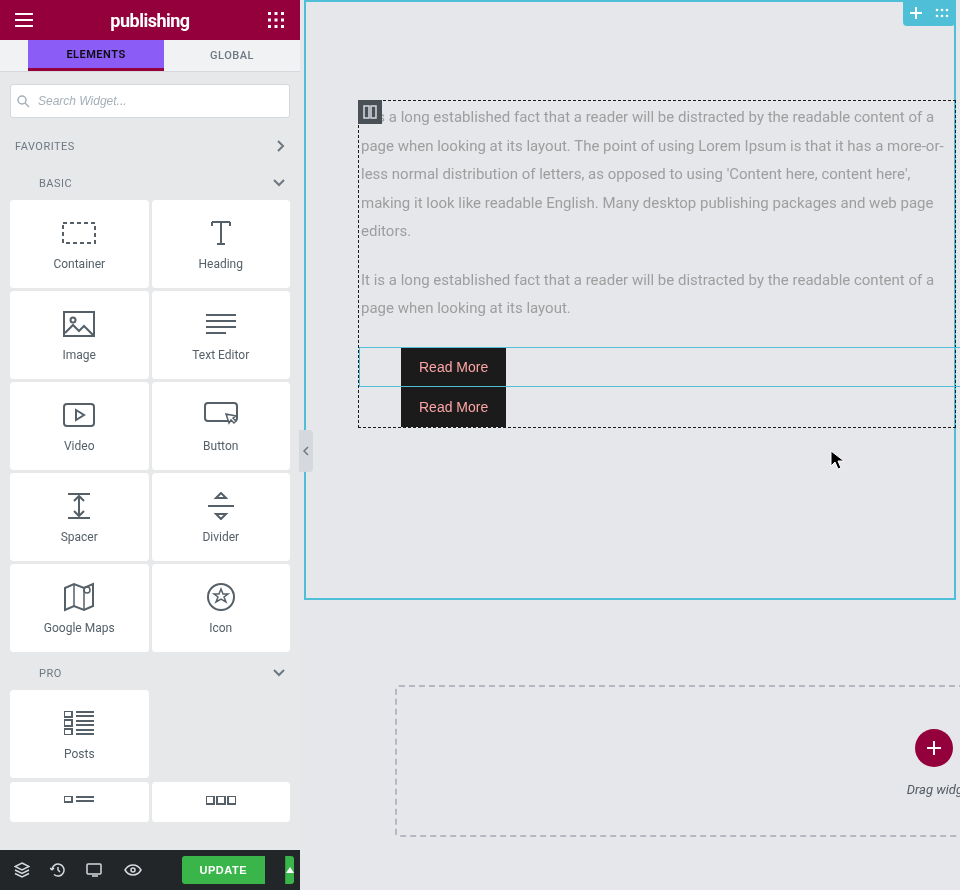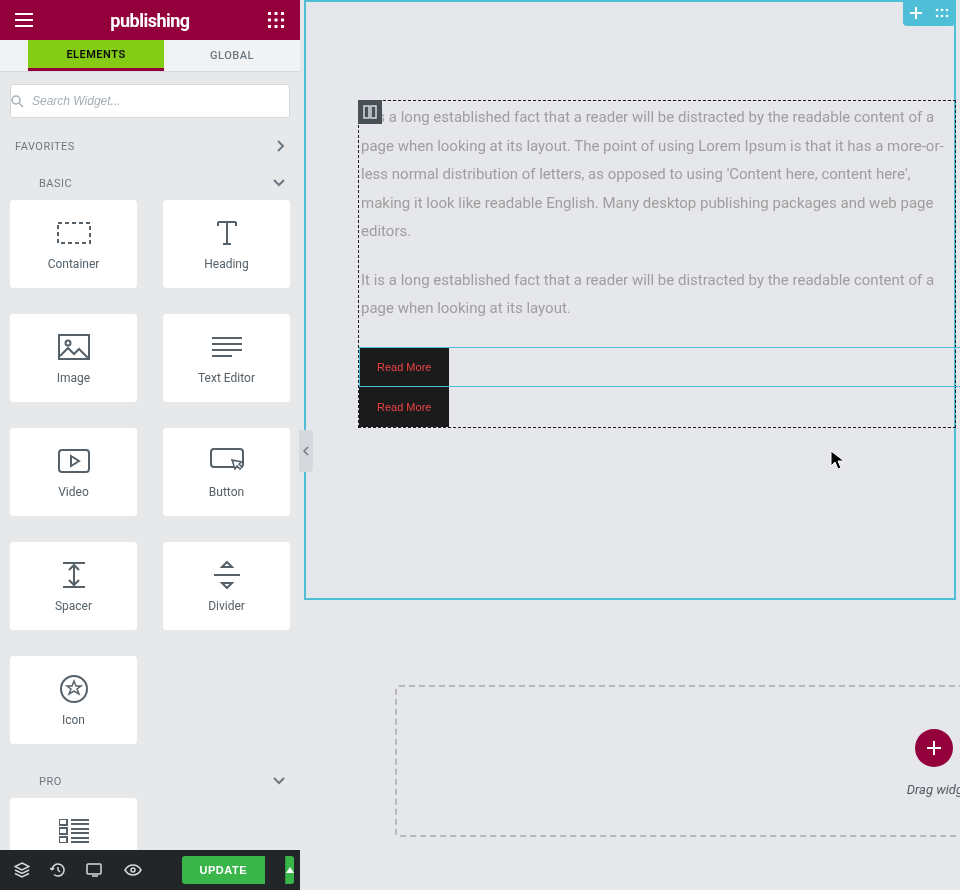--- a/index.html
+++ b/index.html
@@ -6,28 +6,28 @@
   body { font-family: -apple-system, Roboto, Arial, sans-serif; background: #e6e8ea; width: 960px; height: 890px; overflow: hidden; position: relative; }
 
   
   .sidebar { position: absolute; top: 0; left: 0; width: 300px; height: 890px; background: #e6e8ea; display: flex; flex-direction: column; }
   .sidebar-header { height: 40px; background: #93003c; display: flex; align-items: center; justify-content: space-between; padding: 0 8px; }
   .hamburger-btn { width: 32px; height: 32px; display:flex; align-items:center; justify-content:center; color:#fff; cursor:pointer;}
   .brand { color:#fff; font-weight:700; font-size:18px; letter-spacing:-0.5px;}
   .apps-btn { width:32px; height:32px; display:flex; align-items:center; justify-content:center; color:#fff; cursor:pointer;}
   .tabs { display:flex; height:32px; background:#f1f2f3; border-bottom:1px solid #d5d8dc;}
   .tab { flex:1; display:flex; align-items:center; justify-content:center; font-size:11px; letter-spacing:0.5px; color:#6d7882; cursor:pointer; font-weight:500;}
-  .tab.active { color:#0c0d0e; background:#84cc16; border-bottom:3px solid #93003c; font-weight:600;margin-left:28px;}
+  .tab.active { color:#0c0d0e; background:#8b5cf6; border-bottom:3px solid #93003c; font-weight:600;margin-left:28px;}
   .search-wrap { padding:12px 10px 8px;}
-  .search-box { width:100%; height:34px; background:#fff; border:1px solid #d5d8dc; border-radius:3px; display:flex; align-items:center; padding:0 0; gap:8px;}
+  .search-box { width:100%; height:34px; background:#fff; border:1px solid #d5d8dc; border-radius:3px; display:flex; align-items:center; padding:0 6px; gap:8px;}
   .search-box input { border:none; outline:none; flex:1; font-size:12px; color:#333; font-style:italic;}
   .search-box input::placeholder { color:#a4afb7; font-style:italic;}
   .section-row { height:40px; display:flex; align-items:center; justify-content:space-between; padding:0 15px; font-size:11px; color:#6d7882; cursor:pointer; letter-spacing:0.5px;}
   .widgets-scroll { flex:1; overflow-y:auto; padding:0 10px 50px;}
-  .widget-grid { display:grid; grid-template-columns:1fr 1fr; gap:26px; margin-bottom:20px;}
+  .widget-grid { display:grid; grid-template-columns:1fr 1fr; gap:3px; margin-bottom:4px;}
   .widget-card { background:#fff; border:1px solid #fff; border-radius:3px; height:88px; display:flex; flex-direction:column; align-items:center; justify-content:center; gap:8px; cursor:grab; color:#556068;}
   .widget-card .w-icon { height:32px; display:flex; align-items:center; justify-content:center; color:#556068;}
   .widget-card .w-label { font-size:12px; color:#556068;}
   .section-title-row { height:34px; display:flex; align-items:center; justify-content:space-between; font-size:11px; color:#6d7882; letter-spacing:0.5px; padding:0 5px;margin-left:24px;}
 
   
   .footer-bar { position:absolute; bottom:0; left:0; width:300px; height:40px; background:#232629; display:flex; align-items:center; padding:0 6px; gap:20px;justify-content:flex-end;}
   .footer-icon { width:32px; height:32px; display:flex; align-items:center; justify-content:center; color:#d5dadf; cursor:pointer; font-size:14px;}
   .footer-spacer { flex:1;}
   .update-btn { background:#39b54a; color:#fff; height:28px; padding:0 18px; border:none; border-radius:3px 0 0 3px; font-size:11px; font-weight:700; letter-spacing:0.5px; cursor:pointer;}
@@ -39,21 +39,21 @@
   .section-toolbar { position:absolute; top:0; right:5px; height:26px; background:#4fbfd8; border-radius:0 0 4px 4px; display:flex; align-items:center; }
   .section-toolbar .tb-btn { width:26px; height:26px; display:flex; align-items:center; justify-content:center; color:#fff; cursor:pointer;}
   .section-outline { position:absolute; top:0; left:4px; right:4px; height:600px; border:2px solid #4fbfd8;}
   .content-box { position:absolute; top:100px; left:58px; width:598px; }
   .inner-dashed { border:1.5px dashed #1a1a1a; padding:0; position:relative;}
   .edit-handle { position:absolute; top:-1px; left:-1px; width:24px; height:24px; background:#495157; display:flex; align-items:center; justify-content:center; color:#d5dadf; font-size:13px;}
   .page-title { font-size:40px; font-weight:800; color:#0c0d0e; letter-spacing:-0.5px; line-height:1.05; padding:10px 2px 12px;}
   .para { color:#9e9e9e; font-size:15px; line-height:1.9; padding:2px 2px 18px;}
   .btn-row { position:relative; margin-top:6px; }
   .btn-row-highlight { position:absolute; top:0; left:0; right:-300px; height:40px; border:1px solid #4fbfd8;}
-  .dark-btn { background:#1b1b1b; color:#ef4444; border:none; height:40px; padding:0 18px; font-size:11px; text-align:left; display:block; cursor:pointer;}
+  .dark-btn { background:#1b1b1b; color:#fca5a5; border:none; height:40px; padding:0 18px; font-size:14px; text-align:left; display:block; cursor:pointer;margin-left:42px;}
   .cursor { position:absolute; left:530px; top:450px; pointer-events:none; }
 
   .drop-zone { position:absolute; top:685px; left:95px; right:-5px; height:152px; border:2px dashed #b7b7c2; border-radius:4px; display:flex; flex-direction:column; align-items:center; justify-content:center; gap:18px; overflow:hidden;}
   .drop-zone .add-circle { width:38px; height:38px; border-radius:50%; background:#93003c; color:#fff; display:flex; align-items:center; justify-content:center; font-size:22px; cursor:pointer; position:absolute; right:10px; top:42px;}
   .drop-zone .drag-text { color:#515962; font-size:13px; font-style:italic; position:absolute; right:0; top:95px;}
 
   svg { display:block; }
 </style>
 </head>
 <body>
@@ -188,20 +188,30 @@
 
       <div class="widget-card">
         <div class="w-icon">
             <svg width="30" height="28" viewBox="0 0 30 28">
               <path d="M15 1l-5 5h10zM15 27l-5-5h10zM2 14h26" stroke="#556068" stroke-width="2" fill="none"></path>
             </svg>
           </div>
         <div class="w-label">Divider</div>
       </div>
 
+      <div class="widget-card">
+        <div class="w-icon">
+            <svg width="32" height="30" viewBox="0 0 32 30">
+              <path d="M2 6l9-4 10 4 9-4v22l-9 4-10-4-9 4z" fill="none" stroke="#556068" stroke-width="2"></path>
+              <path d="M11 2v22M21 6v22" stroke="#556068" stroke-width="1.5"></path>
+              <circle cx="24" cy="8" r="3" fill="none" stroke="#556068" stroke-width="1.5"></circle>
+            </svg>
+          </div>
+        <div class="w-label">Google Maps</div>
+      </div>
 
       <div class="widget-card">
         <div class="w-icon">
             <svg width="30" height="30" viewBox="0 0 30 30">
               <circle cx="15" cy="15" r="13" fill="none" stroke="#556068" stroke-width="2"></circle>
               <path d="M15 7l2 5h5l-4 3 2 5-5-3-5 3 2-5-4-3h5z" fill="none" stroke="#556068" stroke-width="1.5"></path>
             </svg>
           </div>
         <div class="w-label">Icon</div>
       </div>

